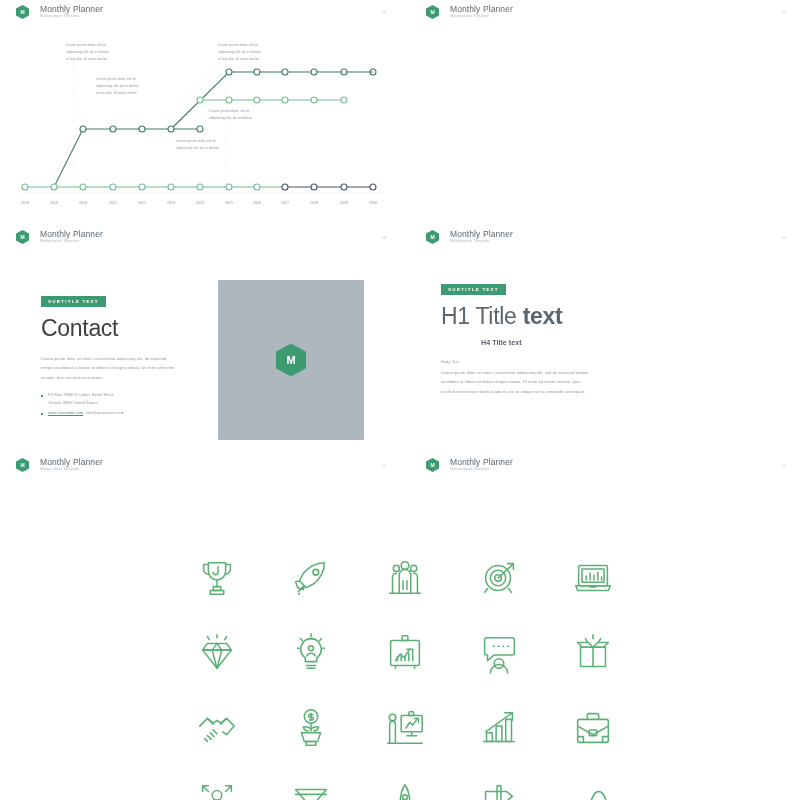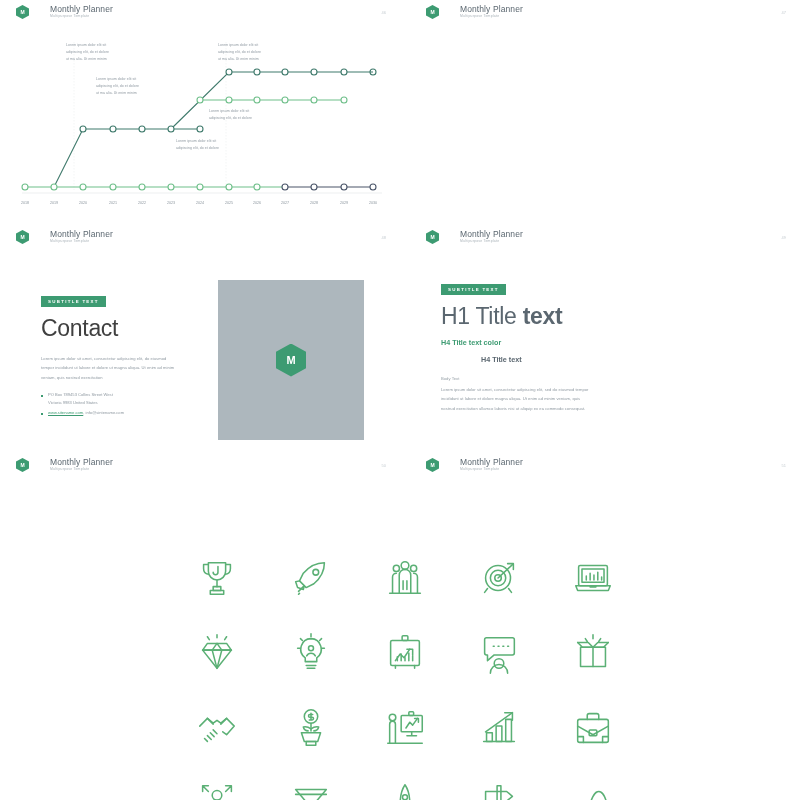--- a/index.html
+++ b/index.html
@@ -7,21 +7,21 @@
   .board{position:relative;width:800px;height:800px;overflow:hidden;background:#fff;}
   .slide{position:absolute;background:#fff;overflow:hidden;}
   .s-tl{left:0;top:0;width:400px;height:225px;}
   .s-tr{left:410px;top:0;width:390px;height:225px;}
   .s-ml{left:0;top:225px;width:400px;height:228px;}
   .s-mr{left:410px;top:225px;width:390px;height:228px;}
   .s-bl{left:0;top:453px;width:400px;height:347px;}
   .s-br{left:410px;top:453px;width:390px;height:347px;}
 
   
-  .hdr{position:absolute;left:16px;top:5px;display:flex;align-items:center;gap:21px;}
+  .hdr{position:absolute;left:16px;top:5px;display:flex;align-items:center;gap:11px;}
   .hexlogo{width:13px;height:14px;background:#3d9b72;
     clip-path:polygon(50% 0%,100% 25%,100% 75%,50% 100%,0% 75%,0% 25%);
     display:flex;align-items:center;justify-content:center;}
   .hexlogo span{color:#fff;font-size:5px;font-weight:bold;line-height:1;}
   .hdr-txt{line-height:1.05;}
   .hdr-title{font-size:8.5px;color:#5b6770;letter-spacing:.1px;}
   .hdr-sub{font-size:3.4px;color:#a9b2b8;letter-spacing:.25px;margin-top:1px;}
   .pgnum{position:absolute;font-size:4px;color:#c6cdd2;}
 
   
@@ -230,21 +230,20 @@
       <div class="hdr-txt">
         <div class="hdr-title">Monthly Planner</div>
         <div class="hdr-sub">Multipurpose Template</div>
       </div>
     </div>
     <div class="pgnum" style="right:14px;top:10px;">49</div>
 
     <div style="position:absolute;left:31px;top:52px;width:330px;">
       <div class="badge">SUBTITLE TEXT</div>
       <div class="h1s"><span>H1 Title </span><span class="strong">text</span></div>
-      <div class="h4c">H4 Title text color</div>
       <div class="h4s">H4 Title text</div>
       <div class="bt-lab">Body Text</div>
       <div class="bt-copy">Lorem ipsum dolor sit amet, consectetur adipiscing elit, sed do eiusmod tempor incididunt ut labore et dolore magna aliqua. Ut enim ad minim veniam, quis nostrud exercitation ullamco laboris nisi ut aliquip ex ea commodo consequat.</div>
     </div>
   </div>
 
   <div class="slide s-bl">
     <div class="hdr">
       <div class="hexlogo">
           <span>M</span>

